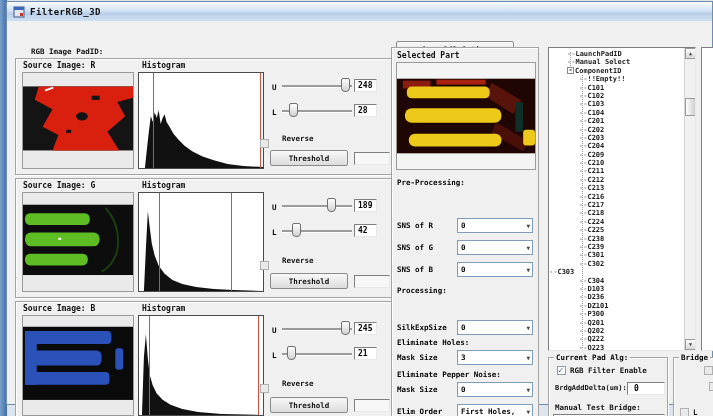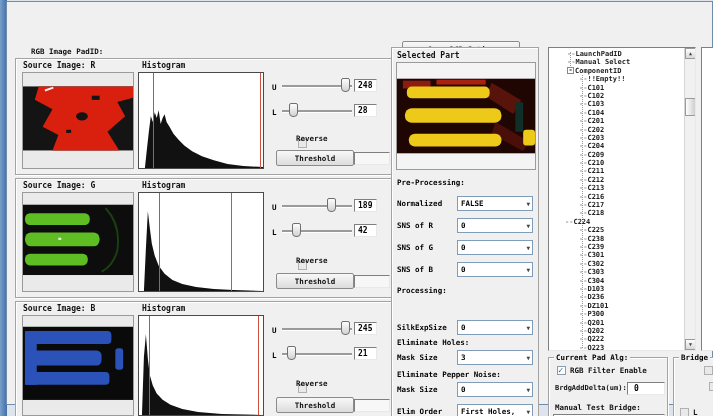--- a/index.html
+++ b/index.html
@@ -13,21 +13,21 @@
   .titlebar { position:absolute; left:0; top:0; right:0; height:19px;
     background:linear-gradient(180deg,#f7fbff 0%,#d3e2f4 45%,#b9cfe8 60%,#cfdff0 100%);
     display:flex; align-items:center; padding-left:6px; }
   .title-text { font-size:9px; font-weight:bold; color:#111; margin-left:5px; letter-spacing:0.5px; }
   .win-body { position:absolute; left:0; top:19px; right:0; bottom:0; background:#f0f0f0; }
 
   .lbl { font-size:7.5px; font-weight:bold; color:#111; white-space:nowrap; }
   .sunken { background:#fff; border:1px solid; border-color:#7f7f7f #e8e8e8 #e8e8e8 #7f7f7f; }
   .btn { background:linear-gradient(180deg,#f8f8f8,#dcdcdc); border:1px solid #8b8b8b;
     border-radius:2px; font-size:7.5px; font-weight:bold; color:#111;
-    display:flex; align-items:center; justify-content:center; cursor:default;margin-left:6px; }
+    display:flex; align-items:center; justify-content:center; cursor:default; }
   .groupbox { position:absolute; border:1px solid #a3a3a3;
     box-shadow:inset 1px 1px 0 #ffffff, 1px 1px 0 #ffffff; background:#f0f0f0; }
 
   
   .padid-label { position:absolute; left:24px; top:26px; }
   .padid-box { position:absolute; left:102px; top:22px; width:95px; height:15px; }
   .padid-val { position:absolute; left:8px; top:2px; font-size:8px; font-weight:bold; }
   .copy-btn { position:absolute; left:389px; top:20px; width:118px; height:16px; }
   .header-rule { position:absolute; left:8px; top:40px; width:520px; height:2px;
     border-top:1px solid #bdbdbd; border-bottom:1px solid #fff; }
@@ -52,21 +52,21 @@
   .slider-thumb { position:absolute; top:-3px; width:9px; height:14px;
     background:linear-gradient(180deg,#fdfdfd,#d2d2d2); border:1px solid #6f6f6f;
     border-radius:2px 2px 4px 4px; }
   .val-box { position:absolute; width:23px; height:13px; }
   .val-box span { position:absolute; left:3px; top:1px; font-size:8px; font-weight:bold; }
   .checkbox { width:9px; height:9px; background:#fff; border:1px solid #8b9bad;
     position:relative; display:inline-block; }
   .checkbox.flat { background:#e9e9e9; border-color:#b0b0b0; }
   .checkbox.checked::after { content:"✓"; position:absolute; left:0px; top:-2px;
     font-size:9px; color:#3465a4; font-weight:bold; }
-  .reverse-row { position:absolute; left:258px;padding-left:24px; }
+  .reverse-row { position:absolute; left:244px; }
   .reverse-row .lbl { position:absolute; left:22px; top:1px; }
   .thr-btn { position:absolute; left:254px; bottom:8px; width:78px; height:16px; }
   .thr-out { position:absolute; left:338px; bottom:9px; width:36px; height:13px; background:#f7f7f7; }
 
   
   .middle-panel { position:absolute; left:384px; top:26px; width:148px; height:378px;
     border:1px solid #a3a3a3; box-shadow:inset 1px 1px 0 #fff; background:#f0f0f0; }
   .sel-label { position:absolute; left:5px; top:3px; font-size:8px; }
   .sel-img { position:absolute; left:4px; top:14px; width:140px; height:108px;
     border:1px solid #9a9a9a; background:#f4f4f4; }
@@ -107,20 +107,28 @@
   .manual-field { position:absolute; left:4px; top:56px; width:112px; height:13px; }
   .bridge-group { left:666px; top:336px; width:60px; height:72px; }
 </style>
 </head>
 <body>
 
 <div class="screen">
   <div class="desktop-strip"></div>
 
   <div class="window">
+    <div class="titlebar">
+      <svg width="12" height="12">
+        <rect x="1" y="1" width="10" height="10" fill="#e3e6ef" stroke="#44588c"></rect>
+        <rect x="1" y="1" width="10" height="3" fill="#3a6ab8"></rect>
+        <rect x="7" y="7" width="3" height="3" fill="#c23327"></rect>
+      </svg>
+      <span class="title-text">FilterRGB_3D</span>
+    </div>
 
     <div class="win-body">
 
       <span class="lbl padid-label">RGB Image PadID:</span>
       <div class="btn copy-btn">Copy RGB Seting</div>
       <div class="header-rule"></div>
 
       <div class="groupbox channel-panel" style="left:8px; top:37px; width:377px; height:117px;">
         <span class="lbl ch-label">Source Image: R</span>
         <div class="img-box">
@@ -263,27 +271,20 @@
             <rect x="120" y="40" width="8" height="30" fill="#0f2f28"></rect>
             <rect x="10" y="24" width="84" height="12" rx="5" fill="#edc91a"></rect>
             <rect x="8" y="46" width="98" height="15" rx="7" fill="#edc91a"></rect>
             <rect x="12" y="72" width="94" height="13" rx="6" fill="#edc91a"></rect>
             <rect x="128" y="68" width="12" height="16" rx="3" fill="#edc91a"></rect>
           </svg>
         </div>
 
         <span class="m-title" style="top:130px;">Pre-Processing:</span>
 
-        <div class="m-row" style="top:148px;">
-          <span class="m-label">Normalized</span>
-          <div class="combo">
-            <span class="combo-val">FALSE</span>
-            <span class="combo-arrow">▼</span>
-          </div>
-        </div>
         <div class="m-row" style="top:170px;">
           <span class="m-label">SNS of R</span>
           <div class="combo">
             <span class="combo-val">0</span>
             <span class="combo-arrow">▼</span>
           </div>
         </div>
         <div class="m-row" style="top:192px;">
           <span class="m-label">SNS of G</span>
           <div class="combo">
@@ -354,27 +355,27 @@
             <div class="tree-row" style="padding-left: 30px;"><span style="color: rgb(154, 154, 154);">--</span><span>C203</span></div>
             <div class="tree-row" style="padding-left: 30px;"><span style="color: rgb(154, 154, 154);">--</span><span>C204</span></div>
             <div class="tree-row" style="padding-left: 30px;"><span style="color: rgb(154, 154, 154);">--</span><span>C209</span></div>
             <div class="tree-row" style="padding-left: 30px;"><span style="color: rgb(154, 154, 154);">--</span><span>C210</span></div>
             <div class="tree-row" style="padding-left: 30px;"><span style="color: rgb(154, 154, 154);">--</span><span>C211</span></div>
             <div class="tree-row" style="padding-left: 30px;"><span style="color: rgb(154, 154, 154);">--</span><span>C212</span></div>
             <div class="tree-row" style="padding-left: 30px;"><span style="color: rgb(154, 154, 154);">--</span><span>C213</span></div>
             <div class="tree-row" style="padding-left: 30px;"><span style="color: rgb(154, 154, 154);">--</span><span>C216</span></div>
             <div class="tree-row" style="padding-left: 30px;"><span style="color: rgb(154, 154, 154);">--</span><span>C217</span></div>
             <div class="tree-row" style="padding-left: 30px;"><span style="color: rgb(154, 154, 154);">--</span><span>C218</span></div>
-            <div class="tree-row" style="padding-left: 16px;"><span style="color: rgb(154, 154, 154);">--</span><span>C224</span></div>
+            <div class="tree-row" style="padding-left: 30px;"><span style="color: rgb(154, 154, 154);">--</span><span>C224</span></div>
             <div class="tree-row" style="padding-left: 30px;"><span style="color: rgb(154, 154, 154);">--</span><span>C225</span></div>
             <div class="tree-row" style="padding-left: 30px;"><span style="color: rgb(154, 154, 154);">--</span><span>C238</span></div>
             <div class="tree-row" style="padding-left: 30px;"><span style="color: rgb(154, 154, 154);">--</span><span>C239</span></div>
             <div class="tree-row" style="padding-left: 30px;"><span style="color: rgb(154, 154, 154);">--</span><span>C301</span></div>
             <div class="tree-row" style="padding-left: 30px;"><span style="color: rgb(154, 154, 154);">--</span><span>C302</span></div>
-            <div class="tree-row" style="padding-left: 30px;"><span style="color: rgb(154, 154, 154);">--</span><span>C303</span></div>
+            <div class="tree-row" style=""><span style="color: rgb(154, 154, 154);">--</span><span>C303</span></div>
             <div class="tree-row" style="padding-left: 30px;"><span style="color: rgb(154, 154, 154);">--</span><span>C304</span></div>
             <div class="tree-row" style="padding-left: 30px;"><span style="color: rgb(154, 154, 154);">--</span><span>D103</span></div>
             <div class="tree-row" style="padding-left: 30px;"><span style="color: rgb(154, 154, 154);">--</span><span>D236</span></div>
             <div class="tree-row" style="padding-left: 30px;"><span style="color: rgb(154, 154, 154);">--</span><span>DZ101</span></div>
             <div class="tree-row" style="padding-left: 30px;"><span style="color: rgb(154, 154, 154);">--</span><span>P300</span></div>
             <div class="tree-row" style="padding-left: 30px;"><span style="color: rgb(154, 154, 154);">--</span><span>Q201</span></div>
             <div class="tree-row" style="padding-left: 30px;"><span style="color: rgb(154, 154, 154);">--</span><span>Q202</span></div>
             <div class="tree-row" style="padding-left: 30px;"><span style="color: rgb(154, 154, 154);">--</span><span>Q222</span></div>
             <div class="tree-row" style="padding-left: 30px;"><span style="color: rgb(154, 154, 154);">--</span><span>Q223</span></div>
           </div>

